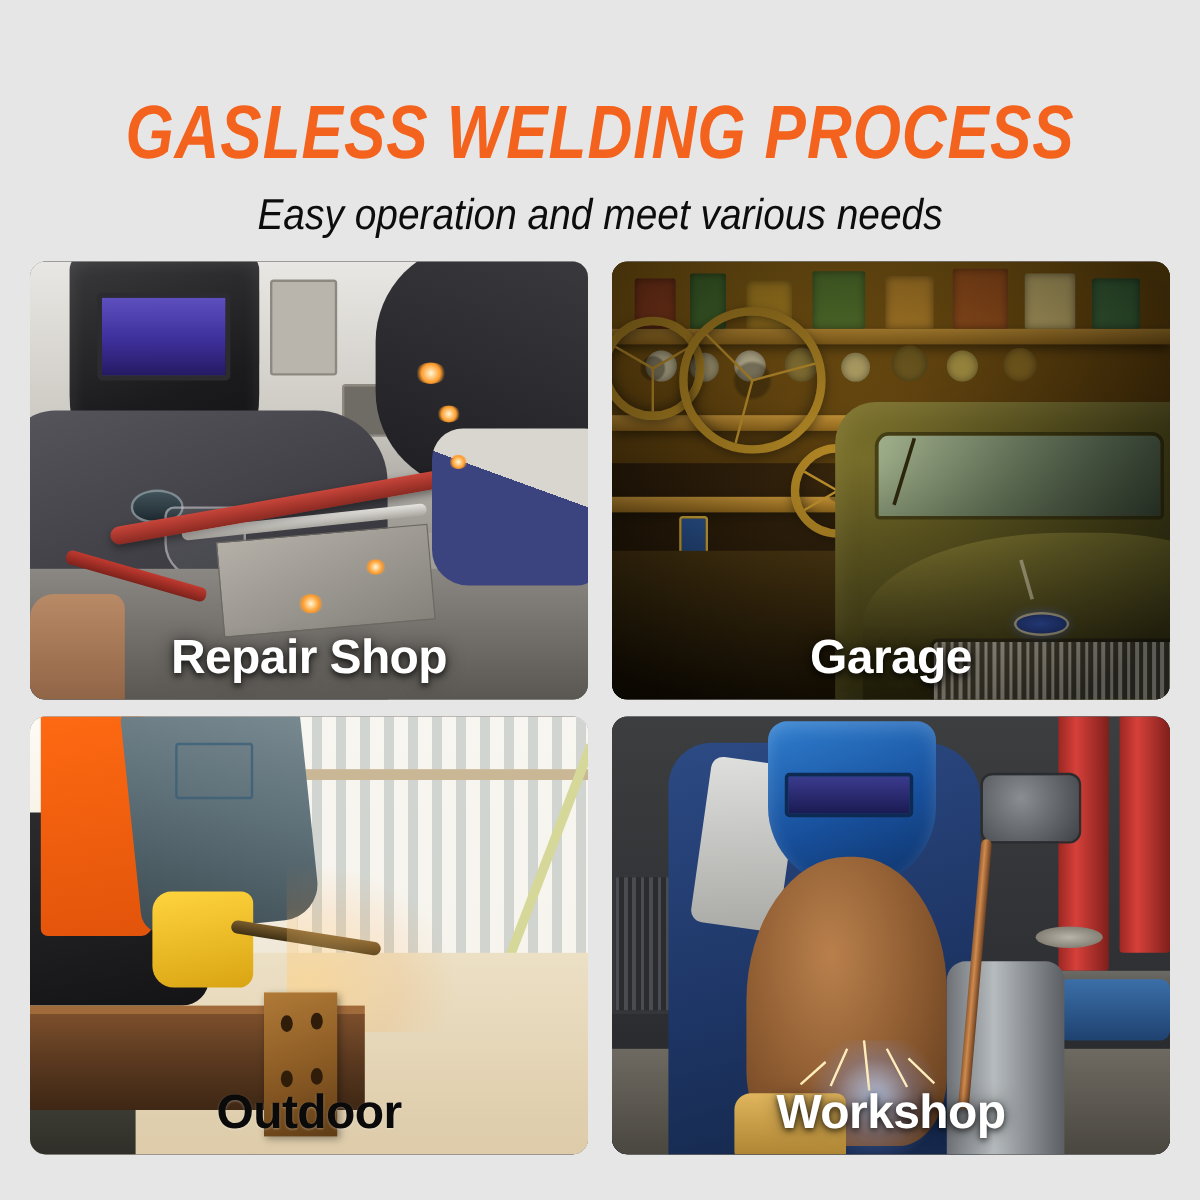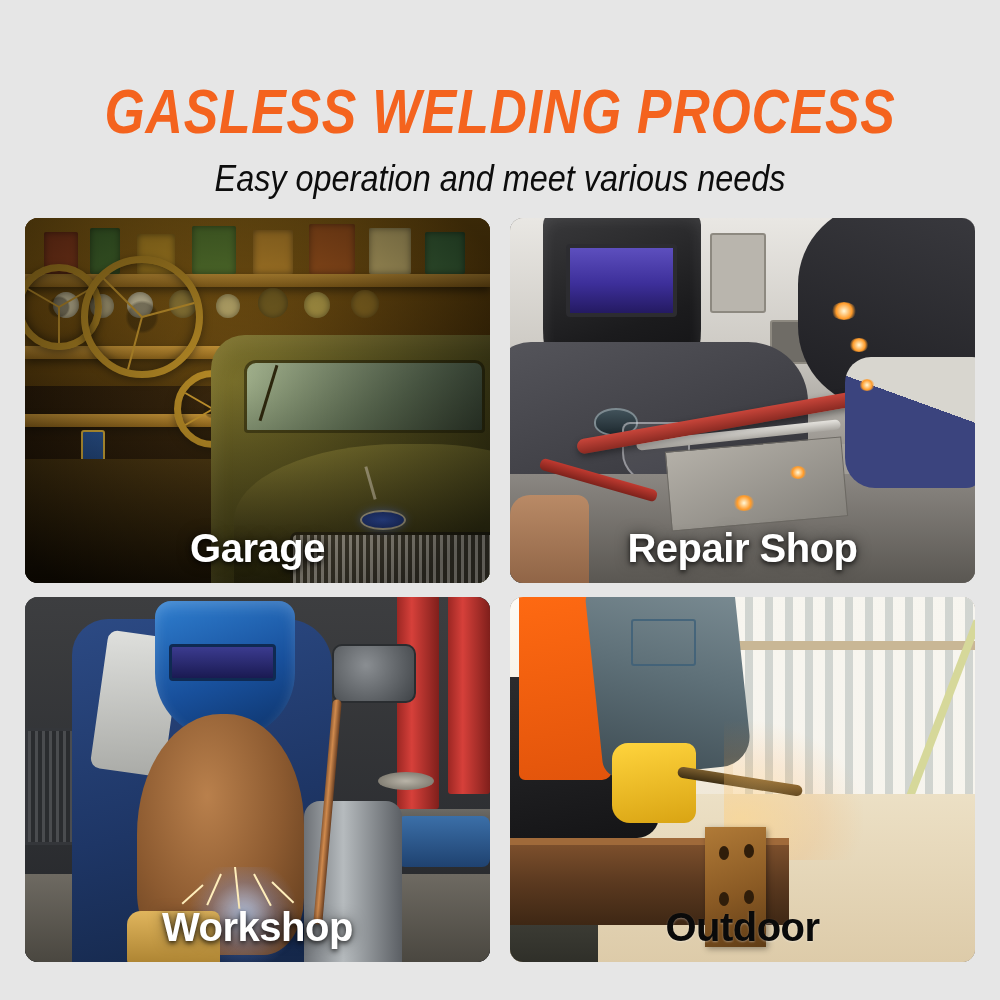--- a/index.html
+++ b/index.html
@@ -315,20 +315,51 @@
 <body>
 
 <div class="page">
 
   <div class="head">
     <div class="title">GASLESS WELDING PROCESS</div>
     <div class="subtitle">Easy operation and meet various needs</div>
   </div>
 
   <div class="grid">
+
+    <div class="panel p2">
+      <div class="scene">
+        <div class="wall"></div>
+        <div class="box" style="left:25%;top:6%;width:16%;height:18%;"></div>
+        <div class="box" style="left:43%;top:4%;width:12%;height:22%;"></div>
+        <div class="box" style="left:56%;top:28%;width:24%;height:12%;background:#6f6c66;"></div>
+
+        <div class="arm"></div>
+        <div class="helmet"></div>
+        <div class="lens"></div>
+        <div class="shirt"></div>
+        <div class="specs"></div>
+        <div class="logo"></div>
+
+        <div class="bench"></div>
+        <div class="plate"></div>
+        <div class="torchbar"></div>
+        <div class="hose"></div>
+        <div class="pliers"></div>
+        <div class="hand"></div>
+        <div class="glove"></div>
+
+        <div class="spark" style="left:69%;top:23%;width:26px;height:18px;"></div>
+        <div class="spark" style="left:73%;top:33%;width:20px;height:14px;"></div>
+        <div class="spark" style="left:75%;top:44%;width:16px;height:12px;"></div>
+        <div class="spark" style="left:48%;top:76%;width:22px;height:16px;"></div>
+        <div class="spark" style="left:60%;top:68%;width:18px;height:13px;"></div>
+      </div>
+      <div class="cap light">Repair Shop</div>
+    </div>
 
     <div class="panel p1">
       <div class="scene">
         <div class="wallA"></div>
 
         <div class="shelfbar s1"></div>
         <div class="shelfbar s2"></div>
         <div class="shelfbar s3"></div>
 
         <div class="tin" style="left:4%;top:14px;width:34px;height:42px;background:#8d3a1c;"></div>
@@ -377,85 +408,20 @@
         <div class="hood"></div>
         <div class="orn"></div>
         <div class="grille"></div>
         <div class="badge"></div>
 
         <div class="vig"></div>
       </div>
       <div class="cap light">Garage</div>
     </div>
 
-    <div class="panel p2">
-      <div class="scene">
-        <div class="wall"></div>
-        <div class="box" style="left:25%;top:6%;width:16%;height:18%;"></div>
-        <div class="box" style="left:43%;top:4%;width:12%;height:22%;"></div>
-        <div class="box" style="left:56%;top:28%;width:24%;height:12%;background:#6f6c66;"></div>
-
-        <div class="arm"></div>
-        <div class="helmet"></div>
-        <div class="lens"></div>
-        <div class="shirt"></div>
-        <div class="specs"></div>
-        <div class="logo"></div>
-
-        <div class="bench"></div>
-        <div class="plate"></div>
-        <div class="torchbar"></div>
-        <div class="hose"></div>
-        <div class="pliers"></div>
-        <div class="hand"></div>
-        <div class="glove"></div>
-
-        <div class="spark" style="left:69%;top:23%;width:26px;height:18px;"></div>
-        <div class="spark" style="left:73%;top:33%;width:20px;height:14px;"></div>
-        <div class="spark" style="left:75%;top:44%;width:16px;height:12px;"></div>
-        <div class="spark" style="left:48%;top:76%;width:22px;height:16px;"></div>
-        <div class="spark" style="left:60%;top:68%;width:18px;height:13px;"></div>
-      </div>
-      <div class="cap light">Repair Shop</div>
-    </div>
-
-    <div class="panel p3">
-      <div class="scene">
-        <div class="bg"></div>
-        <div class="floor"></div>
-
-        <div class="cyl" style="left:80%;top:-2%;width:9%;height:60%;"></div>
-        <div class="cyl" style="left:91%;top:-2%;width:9%;height:56%;"></div>
-
-        <div class="basket"></div>
-        <div class="btable"></div>
-        <div class="disc"></div>
-        <div class="grinder"></div>
-
-        <div class="jacket"></div>
-        <div class="stripe"></div>
-        <div class="bhelm"></div>
-        <div class="bvis"></div>
-        <div class="apron"></div>
-
-        <div class="tank"></div>
-        <div class="valve"></div>
-        <div class="pipe"></div>
-
-        <div class="arcglow"></div>
-        <div class="sp" style="left:42%;top:76%;height:34px;transform:rotate(24deg);"></div>
-        <div class="sp" style="left:45%;top:74%;height:42px;transform:rotate(-6deg);"></div>
-        <div class="sp" style="left:49%;top:76%;height:36px;transform:rotate(-28deg);"></div>
-        <div class="sp" style="left:38%;top:79%;height:28px;transform:rotate(48deg);"></div>
-        <div class="sp" style="left:53%;top:78%;height:30px;transform:rotate(-46deg);"></div>
-        <div class="gglove"></div>
-      </div>
-      <div class="cap light">Workshop</div>
-    </div>
-
     <div class="panel p4">
       <div class="scene">
         <div class="sky"></div>
         <div class="fence"></div>
         <div class="fencerail" style="top:12%;"></div>
         <div class="fencerail" style="top:62%;"></div>
         <div class="diag"></div>
         <div class="ground"></div>
 
         <div class="sleeve"></div>
@@ -477,14 +443,48 @@
         <div class="plate4">
           <span class="hole" style="left:22%;top:16%;"></span>
           <span class="hole" style="left:64%;top:14%;"></span>
           <span class="hole" style="left:22%;top:54%;"></span>
           <span class="hole" style="left:64%;top:52%;"></span>
         </div>
       </div>
       <div class="cap dark">Outdoor</div>
     </div>
 
+    <div class="panel p3">
+      <div class="scene">
+        <div class="bg"></div>
+        <div class="floor"></div>
+
+        <div class="cyl" style="left:80%;top:-2%;width:9%;height:60%;"></div>
+        <div class="cyl" style="left:91%;top:-2%;width:9%;height:56%;"></div>
+
+        <div class="basket"></div>
+        <div class="btable"></div>
+        <div class="disc"></div>
+        <div class="grinder"></div>
+
+        <div class="jacket"></div>
+        <div class="stripe"></div>
+        <div class="bhelm"></div>
+        <div class="bvis"></div>
+        <div class="apron"></div>
+
+        <div class="tank"></div>
+        <div class="valve"></div>
+        <div class="pipe"></div>
+
+        <div class="arcglow"></div>
+        <div class="sp" style="left:42%;top:76%;height:34px;transform:rotate(24deg);"></div>
+        <div class="sp" style="left:45%;top:74%;height:42px;transform:rotate(-6deg);"></div>
+        <div class="sp" style="left:49%;top:76%;height:36px;transform:rotate(-28deg);"></div>
+        <div class="sp" style="left:38%;top:79%;height:28px;transform:rotate(48deg);"></div>
+        <div class="sp" style="left:53%;top:78%;height:30px;transform:rotate(-46deg);"></div>
+        <div class="gglove"></div>
+      </div>
+      <div class="cap light">Workshop</div>
+    </div>
+
   </div>
 </div>
 
 </body></html>

